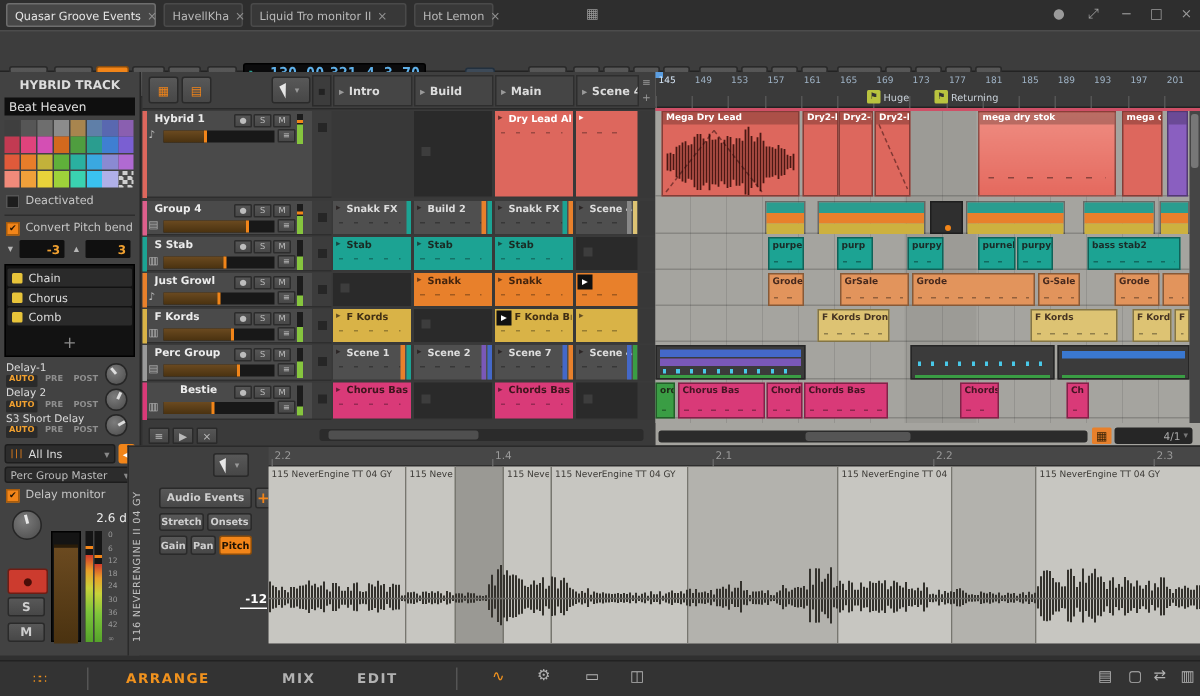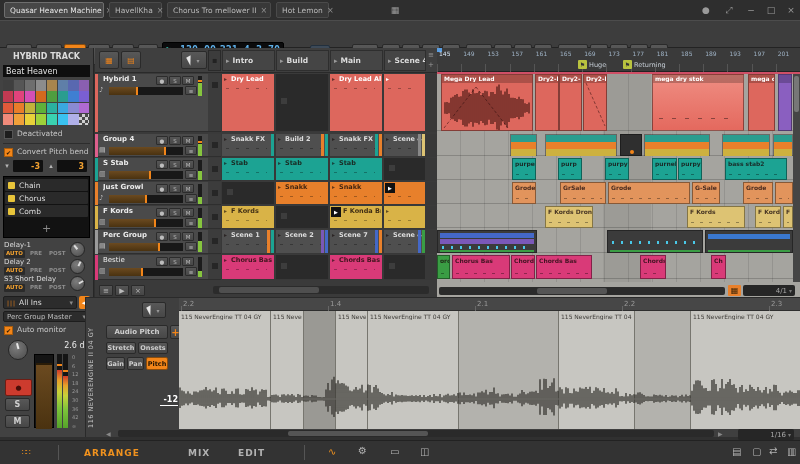--- a/index.html
+++ b/index.html
@@ -33,29 +33,29 @@
   .glyph{position:absolute;display:flex;align-items:center;justify-content:center;color:#b5b5b5;}
 </style>
 </head>
 <body>
 
 <div id="app">
 
   <div id="tabbar">
     <div id="tabs">
         <div class="tab active" style="position: absolute; left: 4px; top: 2px; width: 100px; height: 16px;">
-          <span>Quasar Heaven Machine</span>
+          <span>Quasar Groove Events</span>
           <span class="x">×</span>
         </div>
         <div class="tab" style="position: absolute; left: 109px; top: 2px; width: 53px; height: 16px;">
           <span>HavellKha</span>
           <span class="x">×</span>
         </div>
         <div class="tab" style="position: absolute; left: 167px; top: 2px; width: 104px; height: 16px;">
-          <span>Chorus Tro mellower II</span>
+          <span>Liquid Tro monitor II</span>
           <span class="x">×</span>
         </div>
         <div class="tab" style="position: absolute; left: 276px; top: 2px; width: 53px; height: 16px;">
           <span>Hot Lemon</span>
           <span class="x">×</span>
         </div>
       </div>
     <span class="win" id="tab-grid-icon" style="position: absolute; left: 388px; top: 3px; width: 14px; height: 14px;">▦</span>
     <span class="win" id="win-rec" style="position: absolute; left: 700px; top: 4px; width: 12px; height: 12px;">●</span>
     <span class="win" id="win-expand" style="position: absolute; left: 722px; top: 3px; width: 14px; height: 14px;">⤢</span>
@@ -170,21 +170,21 @@
     <div id="spk-btn" style="position: absolute; background: rgb(242, 133, 25); border-radius: 2px; display: flex; align-items: center; justify-content: center; left: 79px; top: 248px; width: 11px; height: 13px;">
       <span style="color:#fff;font-size:7px;">◀</span>
     </div>
     <div id="io-out" style="position: absolute; background: rgb(44, 44, 44); border: 1px solid rgb(29, 29, 29); border-radius: 2px; display: flex; align-items: center; gap: 3px; padding: 0px 3px; box-sizing: border-box; left: 3px; top: 263px; width: 87px; height: 11px;">
       <span style="color:#bdbdbd;font-size:7px;flex:1;white-space:nowrap;overflow:hidden;">Perc Group Master</span>
       <span style="color:#8a8a8a;font-size:7px;">▾</span>
     </div>
     <div class="ck on" id="chk-mon" style="position: absolute; left: 4px; top: 278px; width: 9px; height: 9px;">
         <span>✔</span>
       </div>
-    <div class="lbl" id="lbl-mon" style="position: absolute; left: 17px; top: 277px; width: 70px; height: 10px;">Auto monitor</div>
+    <div class="lbl" id="lbl-mon" style="position: absolute; left: 17px; top: 277px; width: 70px; height: 10px;">Delay monitor</div>
     <div id="pan-knob" style="position: absolute; border-radius: 50%; background: radial-gradient(circle at 40% 35%, rgb(124, 124, 124), rgb(74, 74, 74)); border: 1px solid rgb(38, 38, 38); box-sizing: border-box; left: 8px; top: 292px; width: 20px; height: 20px;">
         <div style="position: absolute; left: 9px; top: 2px; width: 2px; height: 6px; background: rgb(232, 232, 232); transform-origin: 1px 8px; transform: rotate(-15deg);"></div>
       </div>
     <div class="lbl" id="level-db" style="text-align: right; color: rgb(234, 234, 234); font-size: 8px; position: absolute; left: 38px; top: 293px; width: 52px; height: 9px;">2.6 dB</div>
     <div id="insp-fader" style="position: absolute; background: rgb(20, 20, 20); border: 1px solid rgb(0, 0, 0); box-sizing: border-box; left: 34px; top: 306px; width: 20px; height: 74px;">
         <div style="position: absolute; left: 1px; top: 8px; width: 16px; height: 64px; background: linear-gradient(rgb(107, 74, 32), rgb(74, 50, 16)); border-top: 2px solid rgb(42, 28, 8);"></div>
       </div>
     <div id="meterL" style="position: absolute; background: rgb(21, 21, 21); left: 57px; top: 306px; width: 5px; height: 74px;">
         <div style="position: absolute; left: 0px; top: 16px; width: 5px; height: 58px; background: linear-gradient(rgb(210, 58, 42), rgb(232, 160, 42) 18%, rgb(200, 210, 58) 38%, rgb(125, 196, 58) 65%, rgb(85, 163, 42));"></div>
         <div style="position: absolute; left: 0px; top: 10px; width: 5px; height: 2px; background: rgb(242, 133, 25);"></div>
@@ -285,25 +285,20 @@
             <div style="position: absolute; left: 4px; top: 12px; width: 8px; height: 9px; font-size: 7px; color: rgb(189, 189, 189);">♪</div>
             <div style="position: absolute; left: 14px; top: 13px; width: 74px; height: 8px; background: rgb(24, 24, 24);">
               <div style="position: absolute; left: 0px; top: 0px; width: 28px; height: 8px; background: linear-gradient(rgb(107, 74, 32), rgb(74, 50, 16));"></div>
               <div style="position: absolute; left: 27px; top: 0px; width: 2px; height: 8px; background: rgb(242, 133, 25);"></div>
             </div>
             <div style="position: absolute; left: 90px; top: 12px; width: 12px; height: 9px; font-size: 5.5px; color: rgb(189, 189, 189); background: linear-gradient(rgb(86, 86, 86), rgb(72, 72, 72)); border: 1px solid rgb(44, 44, 44); border-radius: 1px; display: flex; align-items: center; justify-content: center; box-sizing: border-box;">≡</div>
           </div>
           <div style="position: absolute; left: 113px; top: 0px; width: 13px; height: 58px; background: rgb(60, 60, 60); border-bottom: 1px solid rgb(46, 46, 46); box-sizing: border-box;">
             <div style="position: absolute; left: 4px; top: 8px; width: 6px; height: 6px; background: rgb(38, 38, 38);"></div>
           </div>
-          <div style="position: absolute; left: 127px; top: 0px; width: 52px; height: 57px; background: rgb(221, 103, 93); box-sizing: border-box; overflow: hidden;">
-            <span style="position: absolute; left: 2px; top: 1px; color: rgba(20, 10, 10, 0.6); font-size: 6px;">▸</span>
-            <span style="position: absolute; left: 9px; top: 1px; width: 42px; font-size: 6.5px; font-weight: bold; color: rgb(255, 255, 255); white-space: nowrap; overflow: hidden;">Dry Lead</span>
-            <div style="position: absolute; left: 4px; top: 14px; width: 41px; height: 1px; background: repeating-linear-gradient(90deg, rgba(0, 0, 0, 0.3) 0px, rgba(0, 0, 0, 0.3) 3px, transparent 3px, transparent 10px);"></div>
-          </div>
           <div style="position: absolute; left: 181px; top: 0px; width: 52px; height: 57px; background: rgb(42, 42, 42); box-sizing: border-box; overflow: hidden;">
             <div style="position: absolute; left: 5px; top: 24px; width: 6px; height: 6px; background: rgb(61, 61, 61);"></div>
           </div>
           <div style="position: absolute; left: 235px; top: 0px; width: 52px; height: 57px; background: rgb(221, 103, 93); box-sizing: border-box; overflow: hidden;">
             <span style="position: absolute; left: 2px; top: 1px; color: rgba(20, 10, 10, 0.6); font-size: 6px;">▸</span>
             <span style="position: absolute; left: 9px; top: 1px; width: 42px; font-size: 6.5px; font-weight: bold; color: rgb(255, 255, 255); white-space: nowrap; overflow: hidden;">Dry Lead Alt</span>
             <div style="position: absolute; left: 4px; top: 14px; width: 41px; height: 1px; background: repeating-linear-gradient(90deg, rgba(0, 0, 0, 0.3) 0px, rgba(0, 0, 0, 0.3) 3px, transparent 3px, transparent 10px);"></div>
           </div>
           <div style="position: absolute; left: 289px; top: 0px; width: 41px; height: 57px; background: rgb(221, 103, 93); box-sizing: border-box; overflow: hidden;">
             <span style="position: absolute; left: 2px; top: 1px; color: rgb(255, 255, 255); font-size: 6px;">▸</span>
@@ -526,21 +521,21 @@
             <span style="position: absolute; left: 2px; top: 1px; color: rgba(20, 10, 10, 0.6); font-size: 6px;">▸</span>
             <span style="position: absolute; left: 9px; top: 1px; width: 31px; font-size: 6.5px; font-weight: bold; color: rgb(221, 221, 221); white-space: nowrap; overflow: hidden;">Scene 4</span>
             <div style="position: absolute; left: 4px; top: 14px; width: 30px; height: 1px; background: repeating-linear-gradient(90deg, rgba(0, 0, 0, 0.3) 0px, rgba(0, 0, 0, 0.3) 3px, transparent 3px, transparent 10px);"></div>
             <div style="position: absolute; left: 38px; top: 0px; width: 3px; height: 24px; background: rgb(58, 157, 68);"></div>
             <div style="position: absolute; left: 34px; top: 0px; width: 3px; height: 24px; background: rgb(68, 104, 200);"></div>
           </div>
         </div>
         <div style="position: absolute; left: 0px; top: 207px; width: 342px; height: 25px; background: rgb(56, 56, 56);">
           <div style="position: absolute; left: 0px; top: 0px; width: 113px; height: 25px; background: rgb(74, 74, 74); border-bottom: 1px solid rgb(46, 46, 46); box-sizing: border-box;">
             <div style="position: absolute; left: 0px; top: 0px; width: 3px; height: 25px; background: rgb(217, 58, 120);"></div>
-            <div style="position: absolute; left: 8px; top: 1px; width: 52px; height: 9px; font-size: 7px; font-weight: normal; color: rgb(236, 236, 236); white-space: nowrap; overflow: hidden;">Bestie</div>
+            <div style="position: absolute; left: 25px; top: 1px; width: 52px; height: 9px; font-size: 7px; font-weight: bold; color: rgb(236, 236, 236); white-space: nowrap; overflow: hidden;">Bestie</div>
             <div style="position: absolute; left: 61px; top: 2px; width: 12px; height: 9px; font-size: 5.5px; color: rgb(189, 189, 189); background: linear-gradient(rgb(86, 86, 86), rgb(72, 72, 72)); border: 1px solid rgb(44, 44, 44); border-radius: 1px; display: flex; align-items: center; justify-content: center; box-sizing: border-box;">●</div>
             <div style="position: absolute; left: 74px; top: 2px; width: 12px; height: 9px; font-size: 5.5px; color: rgb(189, 189, 189); background: linear-gradient(rgb(86, 86, 86), rgb(72, 72, 72)); border: 1px solid rgb(44, 44, 44); border-radius: 1px; display: flex; align-items: center; justify-content: center; box-sizing: border-box;">S</div>
             <div style="position: absolute; left: 87px; top: 2px; width: 12px; height: 9px; font-size: 5.5px; color: rgb(189, 189, 189); background: linear-gradient(rgb(86, 86, 86), rgb(72, 72, 72)); border: 1px solid rgb(44, 44, 44); border-radius: 1px; display: flex; align-items: center; justify-content: center; box-sizing: border-box;">M</div>
             <div style="position: absolute; left: 103px; top: 2px; width: 4px; height: 20px; background: rgb(28, 28, 28);">
               <div style="position: absolute; left: 0px; top: 13.7px; width: 4px; height: 6.3px; background: rgb(134, 197, 62);"></div>
             </div>
             <div style="position: absolute; left: 4px; top: 12px; width: 8px; height: 9px; font-size: 7px; color: rgb(189, 189, 189);">▥</div>
             <div style="position: absolute; left: 14px; top: 13px; width: 74px; height: 8px; background: rgb(24, 24, 24);">
               <div style="position: absolute; left: 0px; top: 0px; width: 33px; height: 8px; background: linear-gradient(rgb(107, 74, 32), rgb(74, 50, 16));"></div>
               <div style="position: absolute; left: 32px; top: 0px; width: 2px; height: 8px; background: rgb(242, 133, 25);"></div>
@@ -824,21 +819,21 @@
       </div>
   <div style="position: absolute; left: 0px; top: 24px; width: 363px; height: 2px; background: rgb(207, 79, 102);"></div>
     </div>
 
   <div id="editor" style="position: absolute; left: 85px; top: 297px; width: 715px; height: 140px;">
     <div id="ed-title" style="position: absolute; writing-mode: vertical-rl; transform: rotate(180deg); font-size: 6.5px; color: rgb(194, 194, 194); letter-spacing: 0.5px; white-space: nowrap; left: 1px; top: 8px; width: 15px; height: 122px;">116 NEVERENGINE II 04 GY</div>
     <div class="btn" id="tool-cursor2" style="position: absolute; left: 56px; top: 4px; width: 24px; height: 16px;">
         <div style="width: 0px; height: 0px; border-top: 9px solid rgb(230, 230, 230); border-right: 5px solid transparent; transform: rotate(-28deg);"></div>
         <div style="color: rgb(153, 153, 153); font-size: 6px; margin-left: 3px;">▾</div>
       </div>
-    <div class="btn" id="btn-events" style="font-size: 7px; position: absolute; left: 20px; top: 27px; width: 62px; height: 14px;">Audio Pitch</div>
+    <div class="btn" id="btn-events" style="font-size: 7px; position: absolute; left: 20px; top: 27px; width: 62px; height: 14px;">Audio Events</div>
     <div class="btn" id="btn-plus" style="color: rgb(242, 133, 25); font-size: 10px; position: absolute; left: 84px; top: 27px; width: 11px; height: 14px;">+</div>
     <div class="btn" id="btn-stretch" style="font-size: 6.5px; position: absolute; left: 20px; top: 44px; width: 30px; height: 12px;">Stretch</div>
     <div class="btn" id="btn-onsets" style="font-size: 6.5px; position: absolute; left: 52px; top: 44px; width: 30px; height: 12px;">Onsets</div>
     <div class="btn" id="btn-gain" style="font-size: 6.5px; position: absolute; left: 20px; top: 59px; width: 19px; height: 13px;">Gain</div>
     <div class="btn" id="btn-pan" style="font-size: 6.5px; position: absolute; left: 41px; top: 59px; width: 17px; height: 13px;">Pan</div>
     <div class="btn orange" id="btn-pitch" style="font-size: 6.5px; position: absolute; left: 60px; top: 59px; width: 22px; height: 13px;">Pitch</div>
     <div id="ed-ruler" style="position: absolute; background: rgb(71, 71, 71); border-bottom: 1px solid rgb(46, 46, 46); box-sizing: border-box; left: 93px; top: 0px; width: 622px; height: 13px;">
         <div style="position: absolute; left: 4px; top: 2px; width: 20px; height: 9px; font-size: 7px; color: rgb(154, 154, 154);">2.2</div>
         <div style="position: absolute; left: 2px; top: 8px; width: 1px; height: 5px; background: rgb(102, 102, 102);"></div>
         <div style="position: absolute; left: 151px; top: 2px; width: 20px; height: 9px; font-size: 7px; color: rgb(154, 154, 154);">1.4</div>
@@ -871,31 +866,20 @@
         <div style="position: absolute; left: 456px; top: 0px; width: 56px; height: 118px; background: rgb(179, 178, 173); border-right: 1px solid rgb(119, 118, 111); box-sizing: border-box; overflow: hidden;"></div>
         <div style="position: absolute; left: 512px; top: 0px; width: 110px; height: 118px; background: rgb(199, 198, 193); border-right: 1px solid rgb(119, 118, 111); box-sizing: border-box; overflow: hidden;">
           <span style="position: absolute; left: 2px; top: 2px; width: 106px; font-size: 6px; color: rgb(60, 58, 54); white-space: nowrap; overflow: hidden;">115 NeverEngine TT 04 GY</span>
         </div>
         <svg width="622" height="118" style="position: absolute; left: 0px; top: 0px;">
           <path d="M1 76.6L1 97.1M3 79.4L3 94.8M5 80.3L5 94.2M7 82.5L7 92.4M9 80.2L9 94.2M11 82.4L11 92.5M13 83.8L13 91.4M15 80.4L15 94.1M17 80.4L17 94.1M19 81.3L19 93.4M21 79.5L21 94.8M23 79.3L23 95.0M25 78.6L25 95.5M27 76.0L27 97.6M29 79.3L29 95.0M31 78.2L31 95.9M33 80.5L33 94.0M35 79.3L35 95.0M37 76.6L37 97.1M39 82.0L39 92.8M41 83.3L41 91.8M43 77.7L43 96.3M45 77.6L45 96.3M47 79.8L47 94.6M49 82.9L49 92.1M51 82.9L51 92.1M53 80.3L53 94.1M55 82.8L55 92.2M57 77.8L57 96.2M59 77.4L59 96.5M61 83.2L61 91.9M63 83.7L63 91.5M65 83.2L65 91.8M67 77.9L67 96.1M69 78.6L69 95.6M71 80.0L71 94.4M73 76.2L73 97.4M75 79.2L75 95.1M77 78.4L77 95.7M79 83.5L79 91.6M81 80.4L81 94.1M83 78.2L83 95.9M85 78.9L85 95.3M87 78.8L87 95.4M89 86.0L89 89.6M91 85.8L91 89.8M93 83.9L93 91.3M95 83.8L95 91.4M97 83.5L97 91.6M99 84.6L99 90.7M101 86.0L101 89.6M103 83.5L103 91.6M105 83.3L105 91.7M107 84.4L107 90.9M109 83.2L109 91.9M111 84.2L111 91.1M113 83.1L113 91.9M115 84.5L115 90.8M117 86.0L117 89.6M119 83.0L119 92.0M121 83.8L121 91.4M123 85.9L123 89.7M125 84.7L125 90.6M127 84.5L127 90.8M129 84.7L129 90.6M131 86.1L131 89.5M133 84.0L133 91.2M135 84.5L135 90.8M137 84.5L137 90.8M139 86.1L139 89.5M141 86.0L141 89.6M143 86.3L143 89.4M145 85.9L145 89.7M147 78.5L147 95.6M149 72.1L149 100.7M151 79.3L151 94.9M153 68.5L153 103.6M155 65.7L155 105.9M157 72.2L157 100.7M159 69.2L159 103.1M161 72.6L161 100.3M163 72.0L163 100.8M165 72.5L165 100.4M167 74.6L167 98.7M169 75.4L169 98.1M171 79.5L171 94.8M173 80.3L173 94.1M175 78.6L175 95.5M177 76.0L177 97.6M179 78.8L179 95.3M181 77.6L181 96.4M183 73.8L183 99.4M185 81.5L185 93.2M187 79.5L187 94.8M189 73.4L189 99.7M191 73.9L191 99.3M193 81.4L193 93.3M195 75.9L195 97.7M197 74.1L197 99.1M199 77.5L199 96.4M201 80.9L201 93.7M203 81.9L203 92.9M205 83.3L205 91.7M207 84.6L207 90.7M209 83.0L209 92.0M211 84.1L211 91.1M213 81.1L213 93.6M215 85.5L215 90.0M217 83.4L217 91.7M219 84.2L219 91.1M221 84.6L221 90.7M223 83.9L223 91.3M225 84.6L225 90.7M227 84.6L227 90.7M229 85.0L229 90.4M231 84.8L231 90.5M233 84.3L233 91.0M235 85.0L235 90.4M237 84.3L237 90.9M239 85.0L239 90.4M241 84.0L241 91.2M243 85.9L243 89.7M245 84.1L245 91.1M247 86.1L247 89.6M249 84.9L249 90.5M251 84.0L251 91.2M253 86.1L253 89.5M255 83.1L255 91.9M257 85.1L257 90.3M259 85.2L259 90.3M261 83.1L261 91.9M263 86.2L263 89.5M265 84.6L265 90.7M267 83.8L267 91.3M269 82.7L269 92.3M271 84.4L271 90.9M273 84.3L273 91.0M275 83.2L275 91.8M277 84.7L277 90.6M279 82.1L279 92.7M281 81.5L281 93.2M283 84.3L283 91.0M285 81.6L285 93.1M287 84.0L287 91.2M289 83.9L289 91.3M291 83.4L291 91.7M293 84.3L293 90.9M295 82.4L295 92.5M297 85.4L297 90.1M299 81.5L299 93.2M301 81.5L301 93.2M303 80.2L303 94.2M305 81.5L305 93.2M307 78.7L307 95.5M309 83.4L309 91.7M311 80.9L311 93.7M313 80.9L313 93.6M315 76.4L315 97.3M317 82.7L317 92.2M319 82.3L319 92.5M321 85.6L321 89.9M323 83.4L323 91.7M325 83.3L325 91.8M327 83.1L327 91.9M329 82.7L329 92.2M331 84.4L331 90.9M333 82.5L333 92.4M335 85.7L335 89.8M337 85.8L337 89.7M339 83.8L339 91.4M341 82.6L341 92.3M343 79.0L343 95.2M345 81.1L345 93.5M347 83.3L347 91.8M349 82.2L349 92.6M351 80.8L351 93.7M353 80.4L353 94.0M355 80.8L355 93.7M357 79.7L357 94.7M359 82.0L359 92.8M361 68.2L361 103.8M363 78.8L363 95.4M365 67.8L365 104.1M367 68.0L367 104.0M369 76.9L369 96.9M371 74.9L371 98.5M373 71.5L373 101.2M375 67.2L375 104.6M377 80.6L377 93.9M379 79.7L379 94.6M381 76.2L381 97.4M383 78.2L383 95.8M385 82.4L385 92.5M387 76.2L387 97.4M389 77.3L389 96.5M391 82.1L391 92.7M393 82.2L393 92.7M395 77.4L395 96.5M397 80.2L397 94.2M399 80.8L399 93.8M401 76.5L401 97.2M403 77.5L403 96.4M405 77.7L405 96.2M407 76.1L407 97.5M409 77.9L409 96.0M411 75.8L411 97.7M413 81.9L413 92.9M415 79.8L415 94.6M417 76.2L417 97.5M419 77.2L419 96.6M421 79.5L421 94.8M423 80.7L423 93.9M425 77.0L425 96.8M427 81.7L427 93.0M429 81.3L429 93.4M431 82.5L431 92.4M433 80.9L433 93.7M435 82.8L435 92.2M437 77.3L437 96.6M439 80.5L439 94.0M441 85.2L441 90.3M443 84.9L443 90.5M445 85.5L445 90.0M447 82.1L447 92.7M449 85.2L449 90.3M451 83.0L451 92.0M453 84.2L453 91.1M455 83.2L455 91.9M457 83.6L457 91.5M459 81.6L459 93.1M461 81.2L461 93.4M463 82.7L463 92.3M465 84.1L465 91.1M467 85.5L467 90.0M469 85.2L469 90.2M471 85.6L471 90.0M473 85.6L473 89.9M475 83.4L475 91.7M477 84.1L477 91.1M479 84.6L479 90.7M481 83.7L481 91.5M483 84.6L483 90.7M485 85.5L485 90.0M487 84.0L487 91.2M489 86.0L489 89.6M491 85.6L491 89.9M493 84.2L493 91.0M495 84.8L495 90.5M497 84.4L497 90.9M499 86.2L499 89.5M501 84.9L501 90.5M503 83.8L503 91.4M505 85.6L505 90.0M507 83.5L507 91.6M509 85.1L509 90.4M511 84.2L511 91.1M513 79.8L513 94.6M515 73.2L515 99.8M517 69.5L517 102.8M519 69.2L519 103.1M521 69.7L521 102.6M523 74.4L523 98.9M525 77.2L525 96.6M527 77.1L527 96.7M529 80.0L529 94.4M531 79.8L531 94.6M533 68.9L533 103.3M535 68.2L535 103.8M537 73.0L537 100.0M539 80.3L539 94.2M541 76.9L541 96.9M543 68.0L543 104.0M545 77.5L545 96.4M547 72.9L547 100.1M549 71.1L549 101.5M551 68.1L551 104.0M553 73.9L553 99.3M555 73.3L555 99.8M557 77.0L557 96.8M559 81.6L559 93.1M561 76.0L561 97.6M563 73.9L563 99.3M565 80.9L565 93.7M567 78.3L567 95.8M569 80.1L569 94.3M571 73.7L571 99.4M573 75.9L573 97.7M575 77.9L575 96.1M577 80.0L577 94.4M579 76.0L579 97.6M581 79.3L581 95.0M583 81.5L583 93.2M585 79.0L585 95.2M587 76.1L587 97.5M589 82.6L589 92.3M591 77.9L591 96.0M593 80.5L593 94.0M595 73.8L595 99.3M597 74.0L597 99.2M599 80.1L599 94.3M601 81.7L601 93.0M603 84.4L603 90.9M605 81.7L605 93.0M607 80.5L607 94.0M609 81.5L609 93.2M611 79.5L611 94.8M613 80.8L613 93.8M615 82.1L615 92.7M617 82.1L617 92.7M619 79.2L619 95.1M621 79.2L621 95.0" stroke="#34322d" stroke-width="1.3" fill="none"></path>
           <path d="M0 88L622 88" stroke="#6a6965" stroke-width="1" fill="none"></path>
         </svg>
       </div>
     <div id="pitch-val" style="position: absolute; color: rgb(255, 255, 255); font-size: 8px; font-weight: bold; text-align: right; border-bottom: 1px solid rgb(255, 255, 255); z-index: 6; left: 74px; top: 97px; width: 18px; height: 10px;">-12</div>
-    <div id="ed-scroll" style="position: absolute; left: 0px; top: 131px; width: 715px; height: 9px;">
-      <div id="zoom-box" style="position: absolute; background: rgb(38, 38, 38); border-radius: 2px; display: flex; align-items: center; justify-content: flex-end; gap: 2px; padding: 0px 3px; box-sizing: border-box; left: 652px; top: 0px; width: 56px; height: 11px;">
-        <span style="color:#aaa;font-size:7px;">1/16</span>
-        <span style="color:#777;font-size:6px;">▾</span>
-      </div>
-    <div style="position: absolute; left: 20px; top: 1px; width: 8px; height: 7px; color: rgb(136, 136, 136); font-size: 6px;">◀</div>
-        <div style="position: absolute; left: 32px; top: 1px; width: 596px; height: 7px; background: rgb(42, 42, 42); border-radius: 2px;">
-          <div style="position: absolute; left: 170px; top: 1px; width: 140px; height: 5px; background: rgb(85, 85, 85); border-radius: 2px;"></div>
-        </div>
-        <div style="position: absolute; left: 632px; top: 1px; width: 8px; height: 7px; color: rgb(136, 136, 136); font-size: 6px;">▶</div>
-      </div>
   </div>
 
   <div id="statusbar" style="position: absolute; left: 0px; top: 440px; width: 800px; height: 24px;">
     <span class="sbic or" id="sb-dots" style="font-size: 8px; letter-spacing: -1px; position: absolute; left: 22px; top: 7px; width: 14px; height: 11px;">∷∷</span>
     <div class="vdiv" id="sb-div1" style="position: absolute; left: 58px; top: 4px; width: 1px; height: 15px;"></div>
     <span class="sbtxt or" id="sb-arrange" style="position: absolute; left: 84px; top: 7px;">ARRANGE</span>
     <span class="sbtxt" id="sb-mix" style="position: absolute; left: 188px; top: 7px;">MIX</span>
     <span class="sbtxt" id="sb-edit" style="position: absolute; left: 238px; top: 7px;">EDIT</span>
     <div class="vdiv" id="sb-div2" style="position: absolute; left: 304px; top: 4px; width: 1px; height: 15px;"></div>
     <span class="sbic or" id="sb-wave" style="position: absolute; left: 328px; top: 5px;">∿</span>

